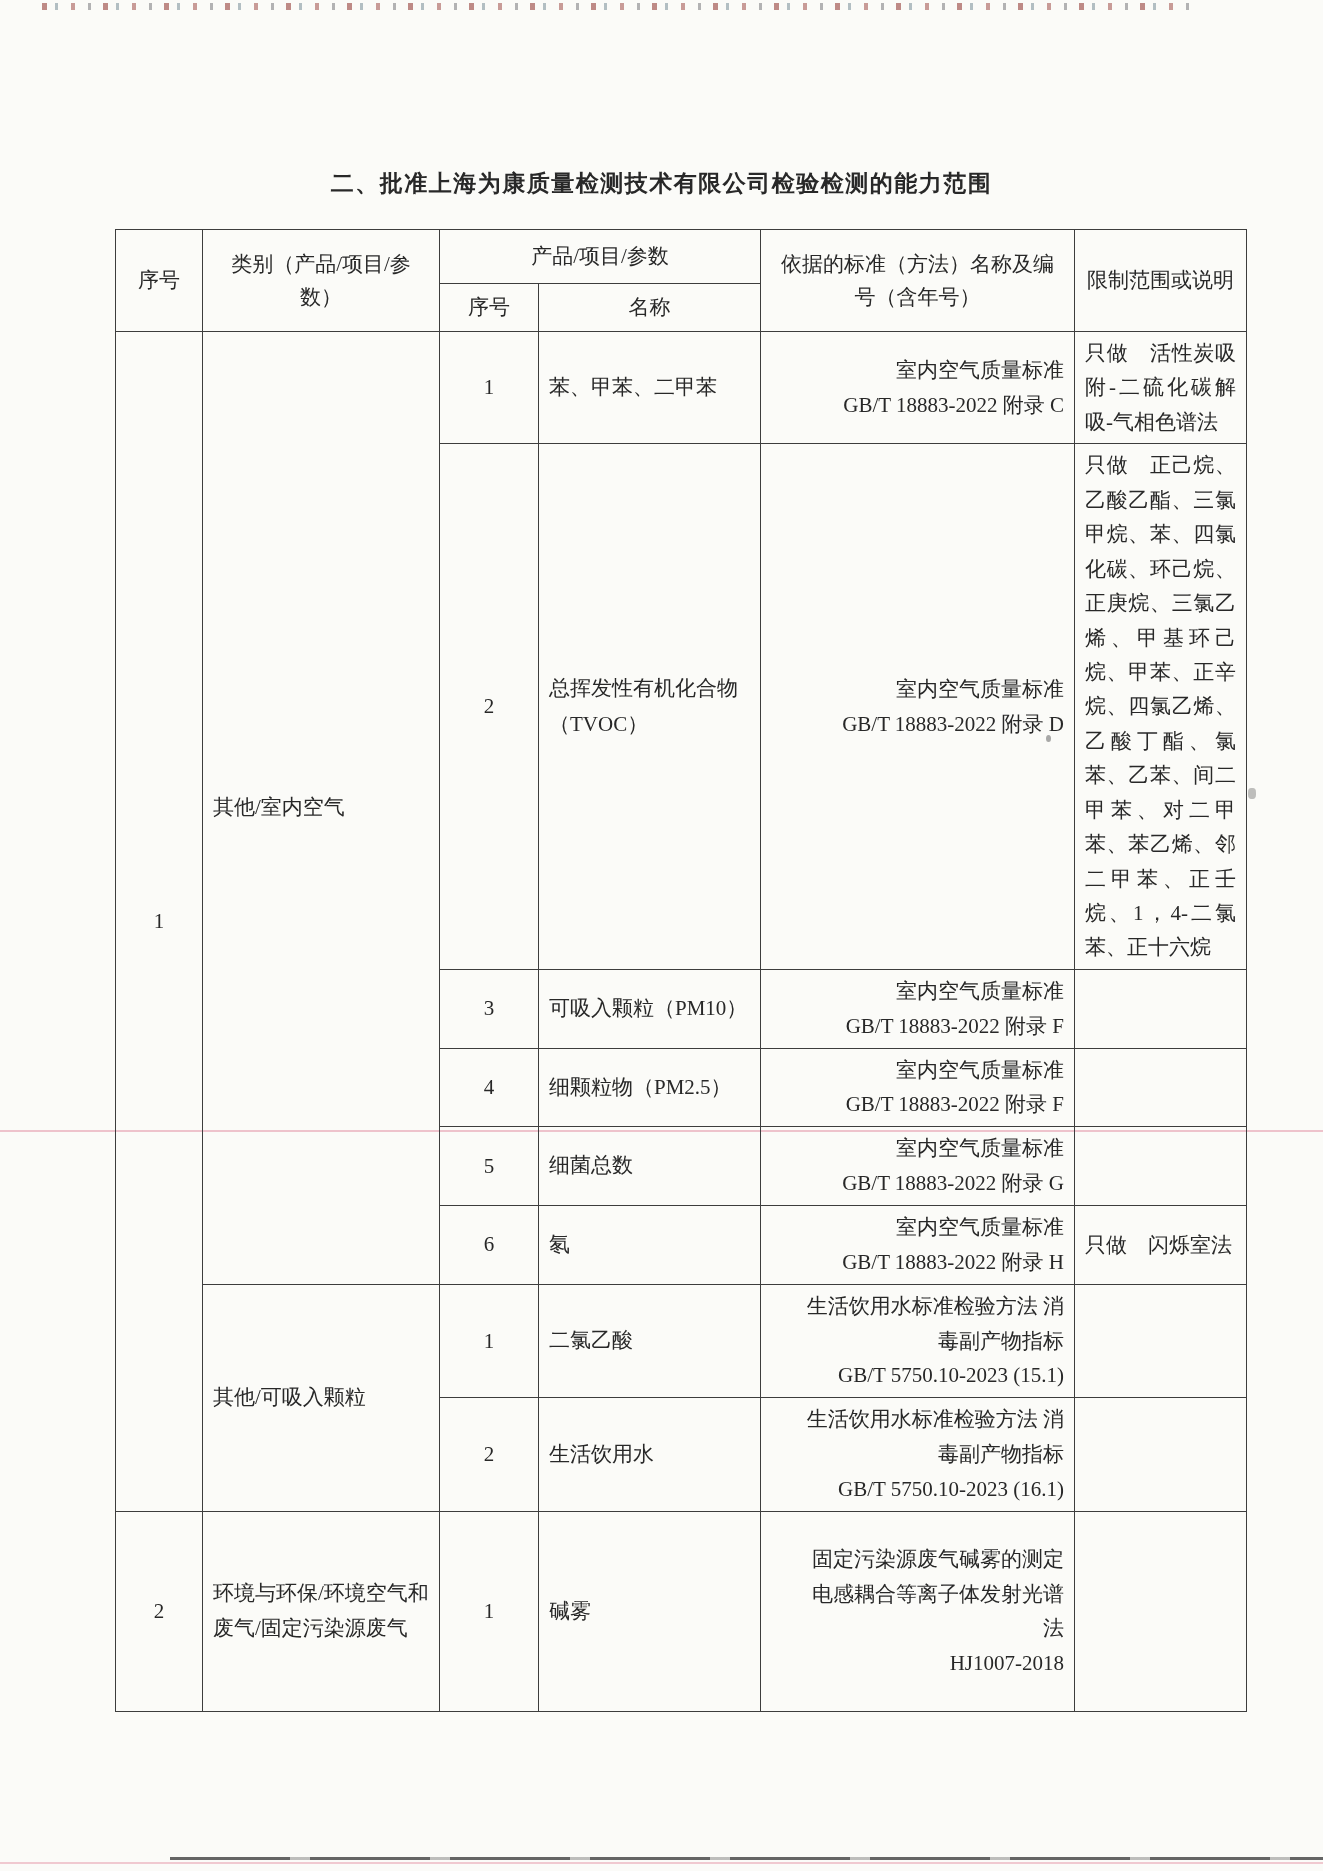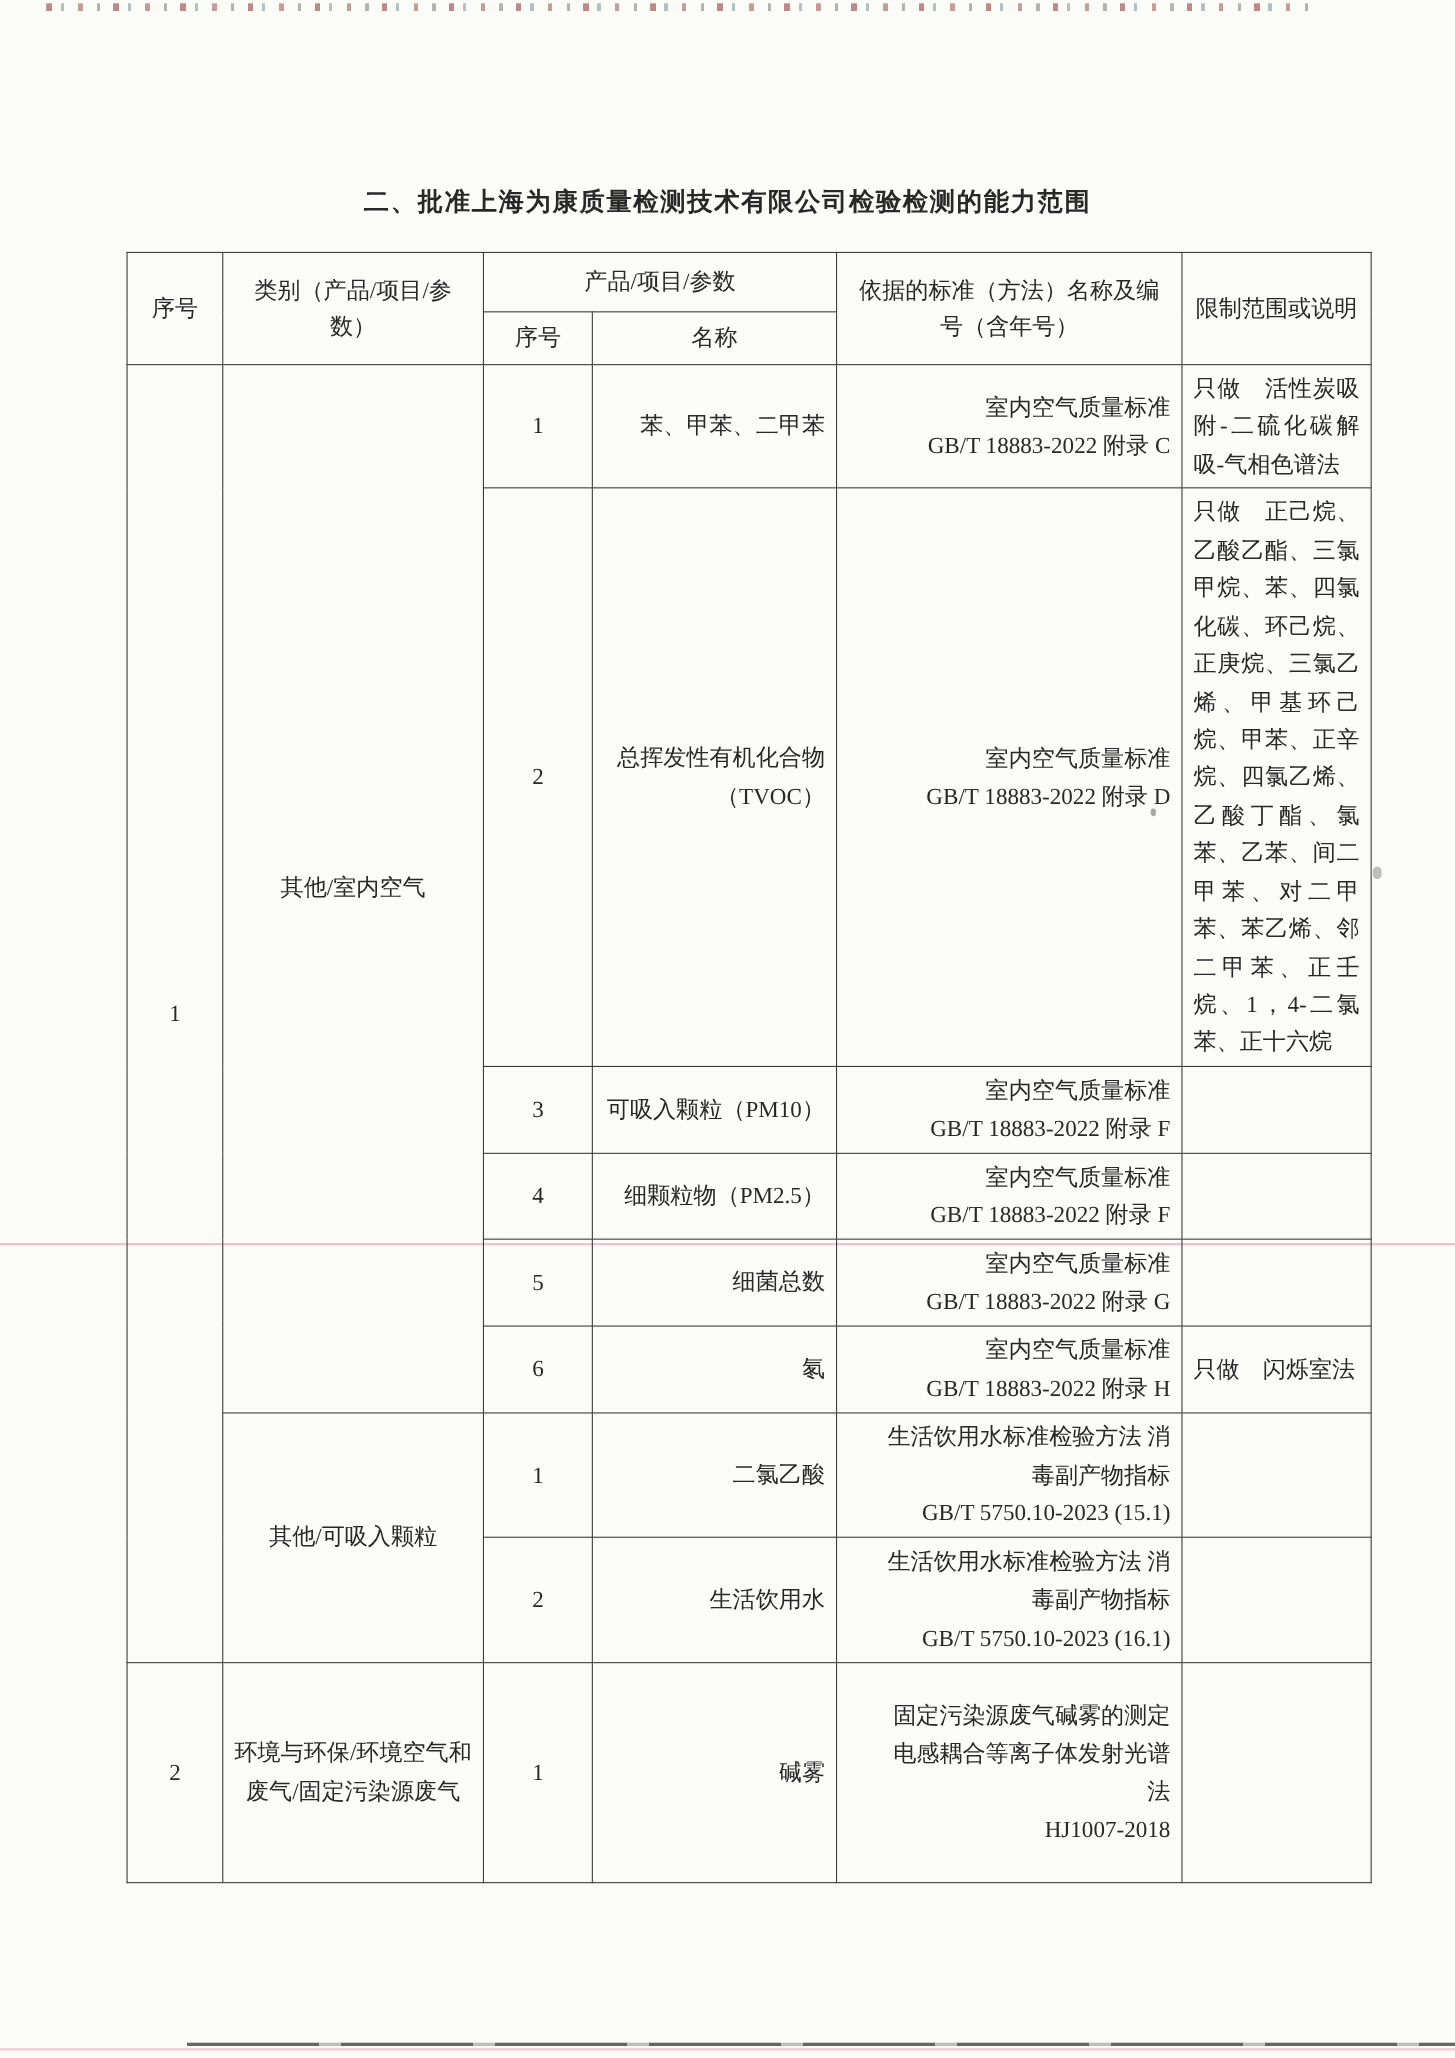--- a/index.html
+++ b/index.html
@@ -52,22 +52,22 @@
   .cap tbody tr:nth-child(2) { height:520px; }
   .cap tbody tr:nth-child(3) { height:76px; }
   .cap tbody tr:nth-child(4) { height:76px; }
   .cap tbody tr:nth-child(5) { height:76px; }
   .cap tbody tr:nth-child(6) { height:76px; }
   .cap tbody tr:nth-child(7) { height:108px; }
   .cap tbody tr:nth-child(8) { height:104px; }
   .cap tbody tr:nth-child(9) { height:200px; }
 
   .c-seq, .c-subseq { text-align:center; }
-  .c-cat { text-align:center; padding:6px 12px; line-height:1.7; }
-  .c-name { text-align:right; padding:6px 22px 6px 12px; line-height:1.7; }
+  .c-cat { text-align:left; padding:6px 12px; line-height:1.7; }
+  .c-name { text-align:left; padding:6px 22px 6px 12px; line-height:1.7; }
   .c-std { text-align:right; white-space:pre-line; line-height:1.66; padding:6px 10px; }
   .c-limit { text-align:justify; line-height:1.64; padding:8px 11px; }
 
   
   .scan-band-top {
     position:absolute; top:3px; left:42px; right:128px; height:7px;
     background:repeating-linear-gradient(90deg,
       rgba(140,45,40,.55) 0 5px, rgba(240,240,240,0) 5px 13px,
       rgba(70,100,115,.40) 13px 16px, rgba(240,240,240,0) 16px 29px,
       rgba(150,60,55,.50) 29px 33px, rgba(240,240,240,0) 33px 46px,

